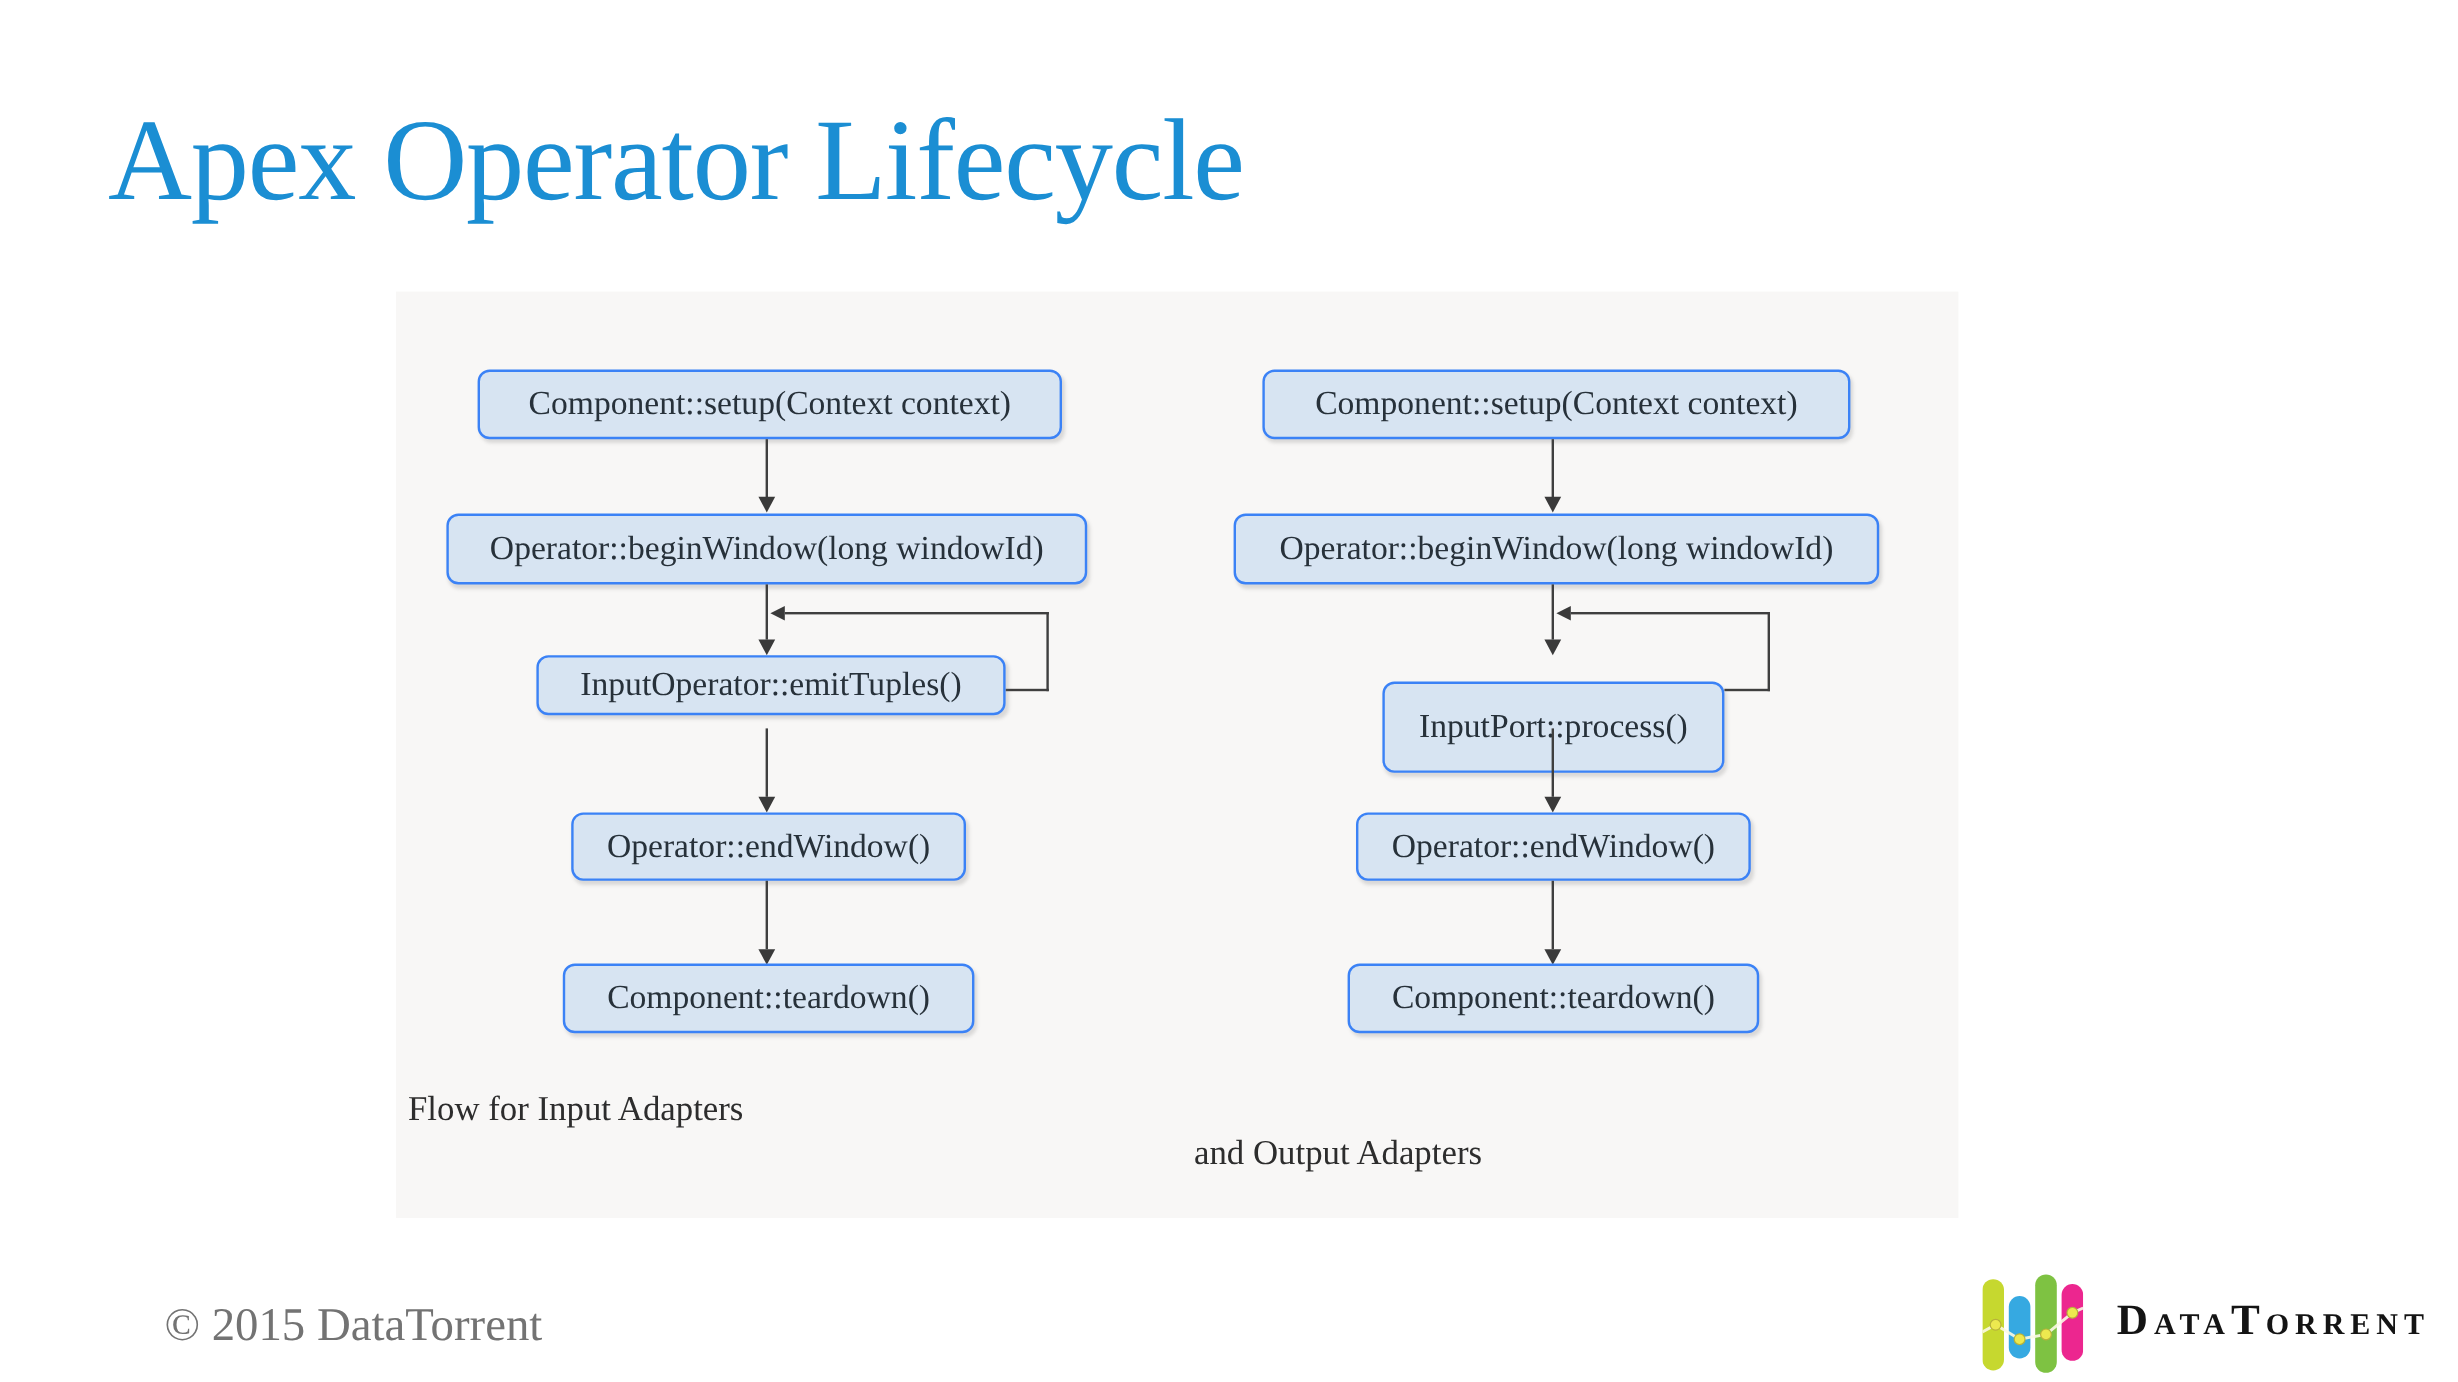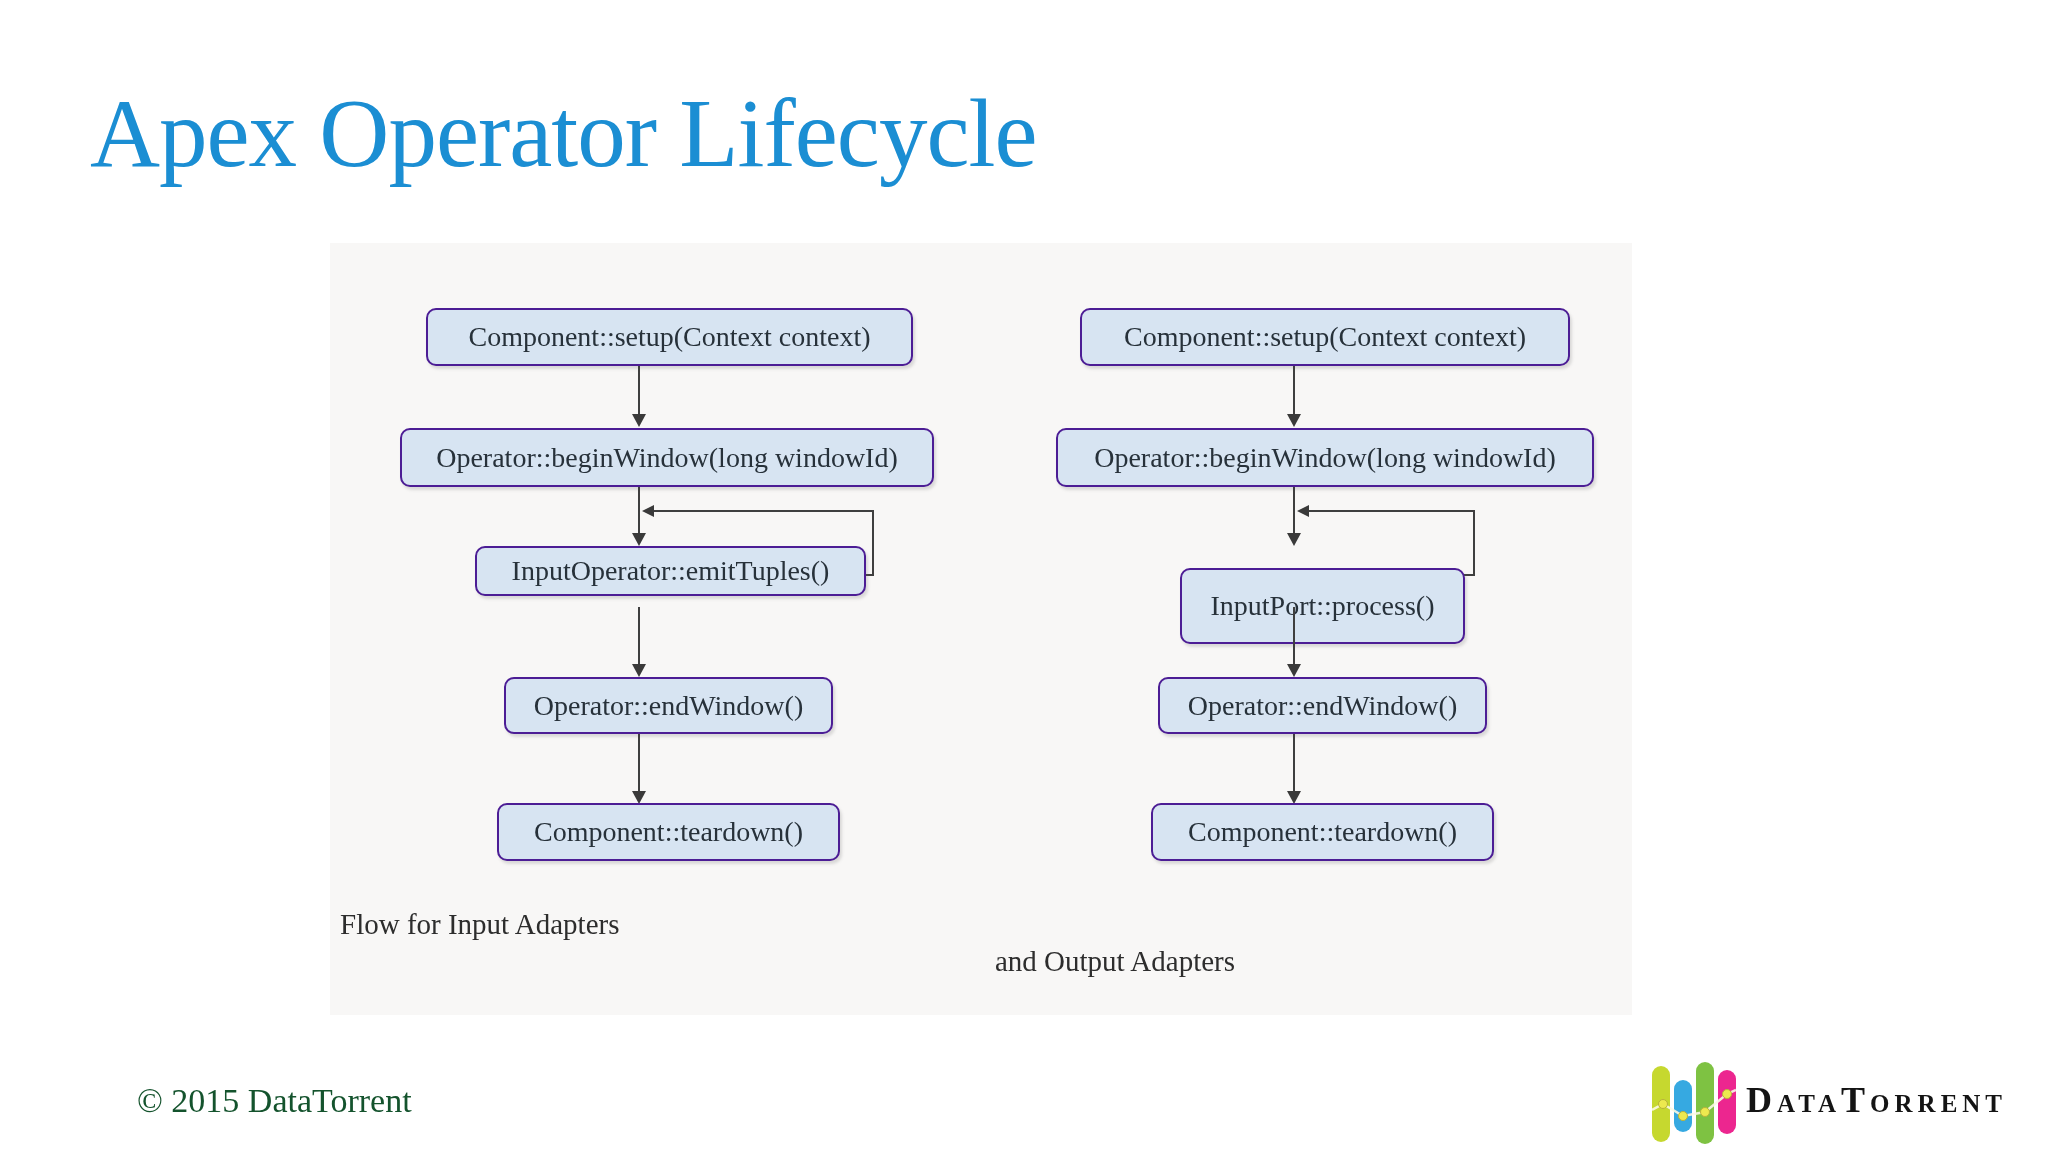--- a/index.html
+++ b/index.html
@@ -11,50 +11,49 @@
     position:absolute;left:330px;top:243px;width:1302px;height:772px;
     background:#f8f7f6;
   }
   #title{
     position:absolute;left:90px;top:78px;margin:0;
     font-size:97px;font-weight:400;letter-spacing:-1px;
     color:#1b8ed3;line-height:1.15;white-space:nowrap;
   }
   .box{
     position:absolute;box-sizing:border-box;
-    background:#d7e4f2;border:2px solid #4c1d95;border-radius:10px;
+    background:#d7e4f2;border:2px solid #3b82f6;border-radius:10px;
     display:flex;align-items:center;justify-content:center;
     font-size:28px;color:#27313a;white-space:nowrap;
     box-shadow:2px 3px 3px rgba(110,110,110,0.22);
-    margin-left:28px;
   }
   .hline,.vline{position:absolute;background:#3f3f3f;}
   .vline{width:2px;}
   .hline{height:2px;}
   .head-down{
     position:absolute;width:0;height:0;
     border-left:7px solid transparent;border-right:7px solid transparent;
     border-top:13px solid #3a3a3a;
   }
   .head-left{
     position:absolute;width:0;height:0;
     border-top:6px solid transparent;border-bottom:6px solid transparent;
     border-right:12px solid #3a3a3a;
   }
   .caption{
     position:absolute;width:600px;
     font-size:29px;line-height:37px;color:#2d2d2d;
   }
   #footer{
     position:absolute;left:137px;top:1082px;
-    font-size:34px;color:#14532d;
+    font-size:39px;color:#737373;
   }
   #logo{
     position:absolute;left:1652px;top:1054px;height:92px;
-    display:flex;align-items:center;gap:10px;
+    display:flex;align-items:center;gap:28px;
   }
   #logo-word{
     font-size:36px;font-weight:bold;color:#141414;
     font-variant:small-caps;letter-spacing:5px;white-space:nowrap;
   }
 </style>
 </head>
 <body>
 
 <div id="canvas">

